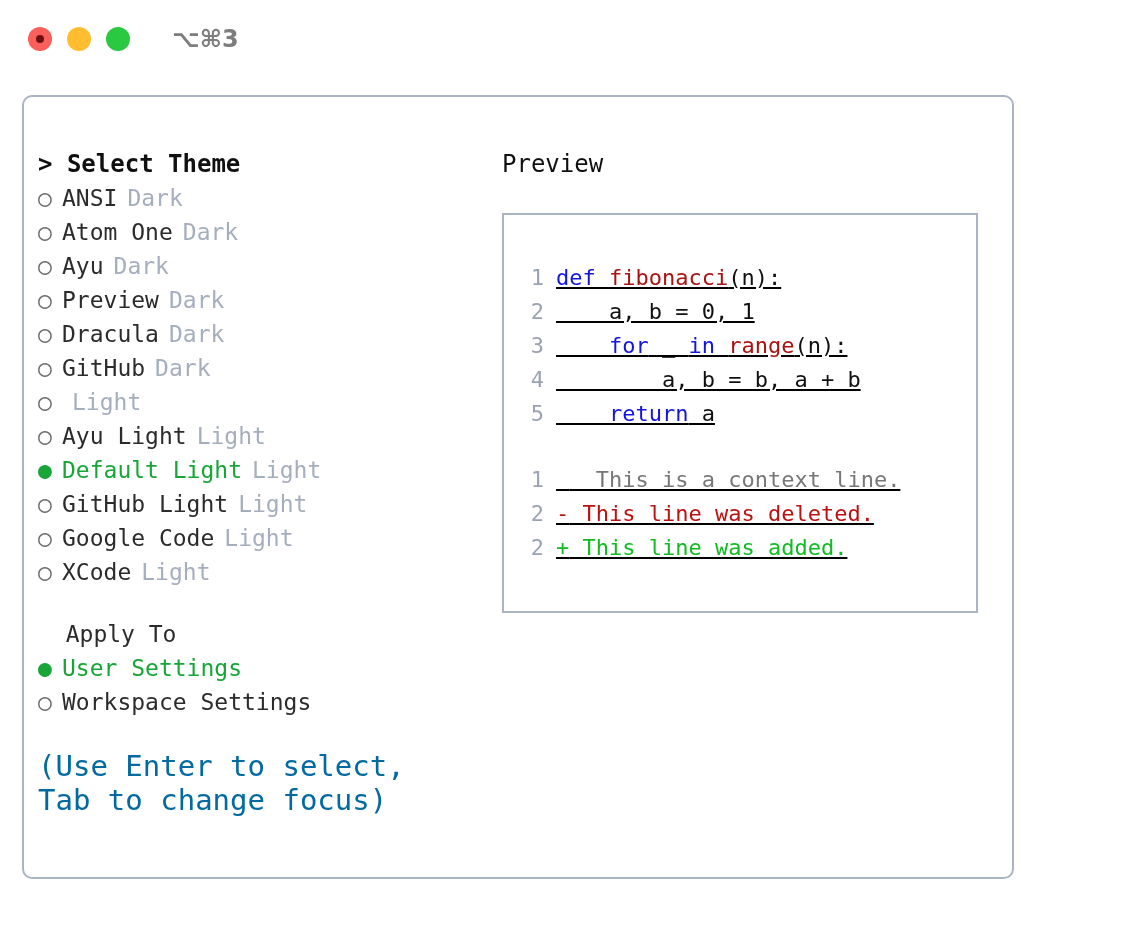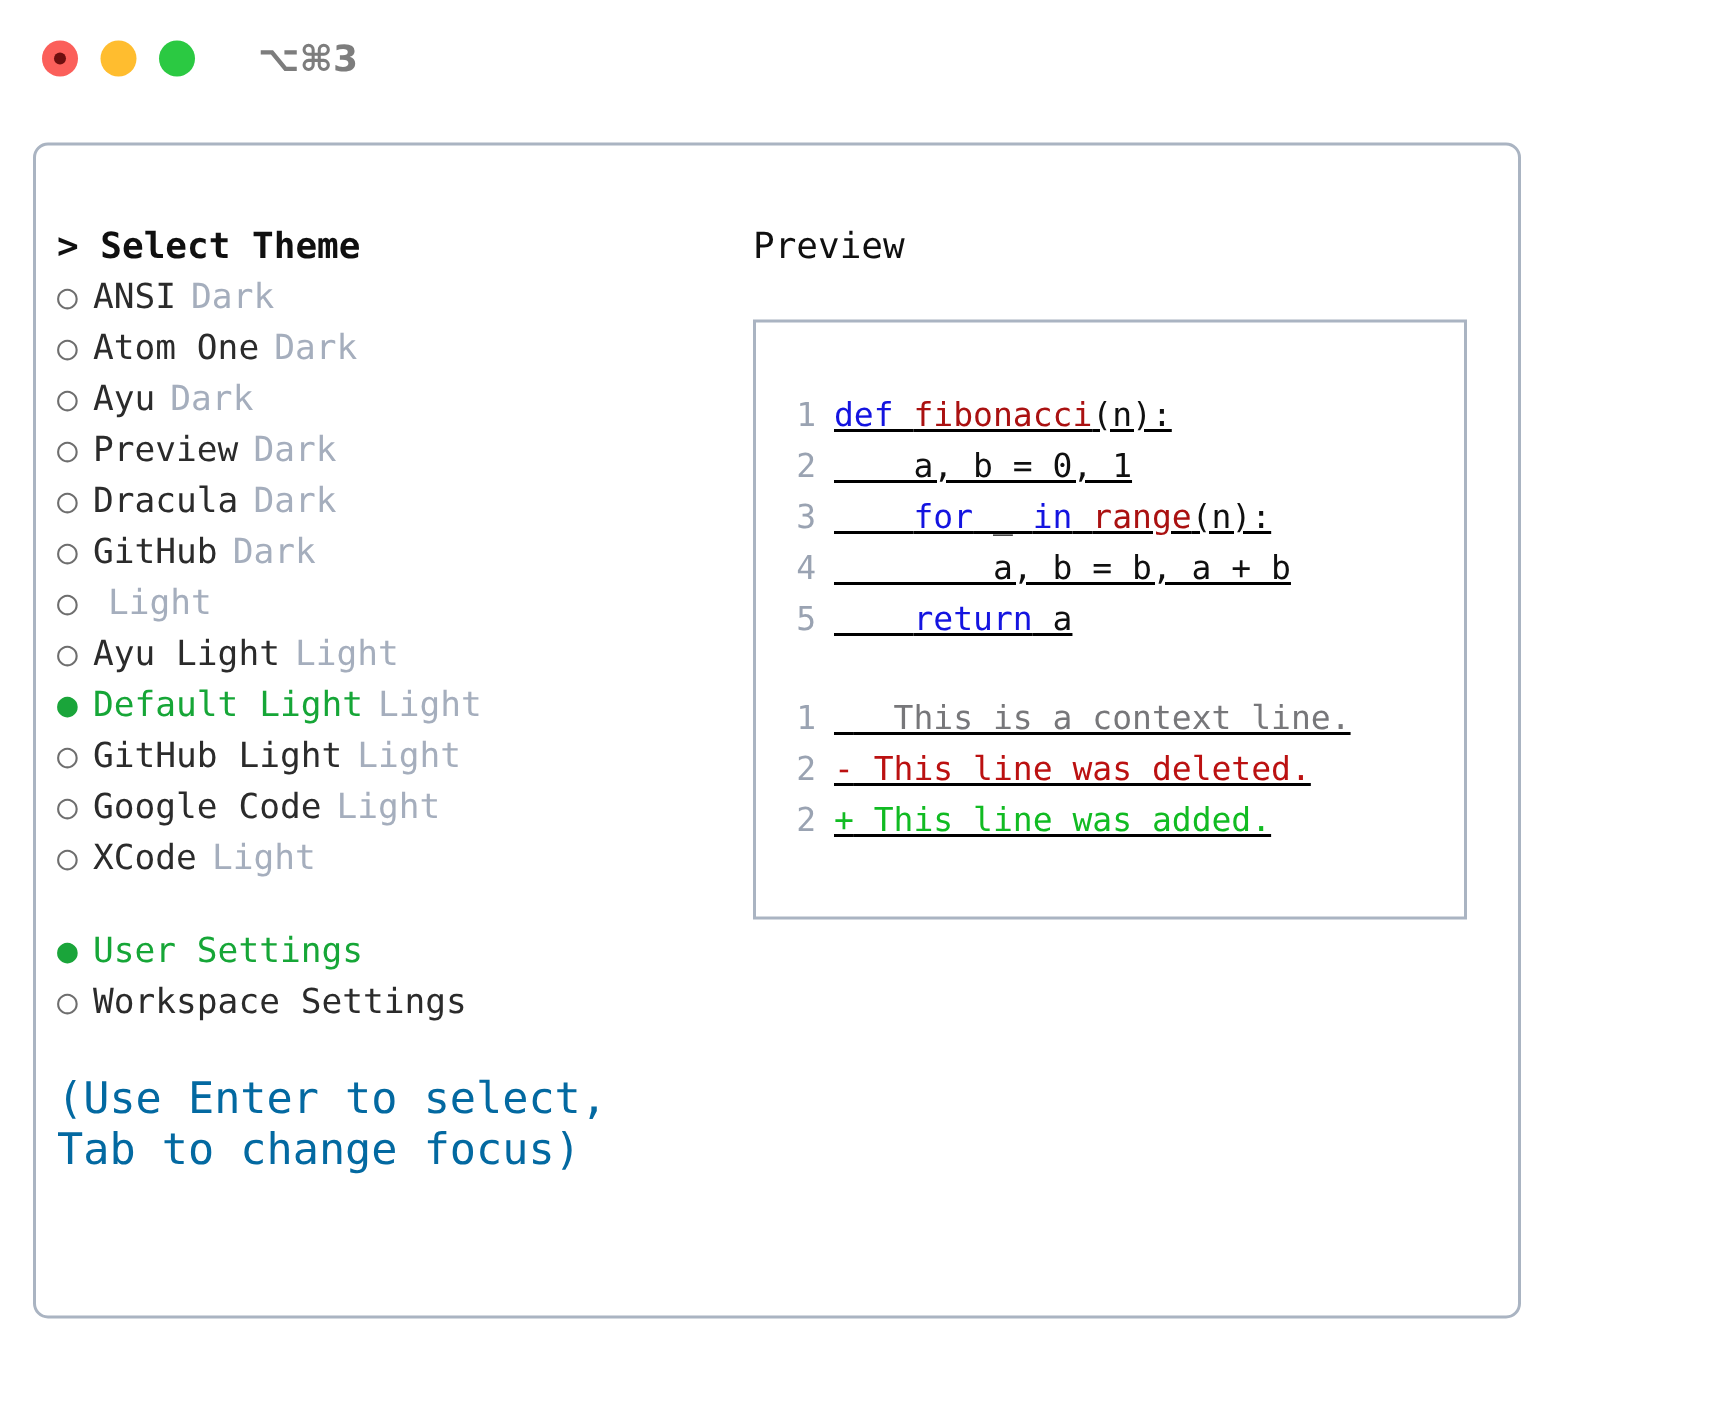--- a/index.html
+++ b/index.html
@@ -240,20 +240,21 @@
             <div class="opt-row"><span class="bullet off">○</span><span class="opt-tag">Light</span></div>
             <div class="opt-row"><span class="bullet off">○</span><span class="opt-label">Ayu Light</span><span class="opt-tag">Light</span></div>
             <div class="opt-row selected"><span class="bullet on">●</span><span class="opt-label">Default Light</span><span class="opt-tag">Light</span></div>
             <div class="opt-row"><span class="bullet off">○</span><span class="opt-label">GitHub Light</span><span class="opt-tag">Light</span></div>
             <div class="opt-row"><span class="bullet off">○</span><span class="opt-label">Google Code</span><span class="opt-tag">Light</span></div>
             <div class="opt-row"><span class="bullet off">○</span><span class="opt-label">XCode</span><span class="opt-tag">Light</span></div>
           </div>
 
         <div class="spacer-sm"></div>
 
+        <div class="group-title">  Apply To</div>
 
         <div id="apply-list">
             <div class="opt-row selected"><span class="bullet on">●</span><span class="opt-label">User Settings</span></div>
             <div class="opt-row"><span class="bullet off">○</span><span class="opt-label">Workspace Settings</span></div>
           </div>
 
         <div class="spacer-md"></div>
 
         <div class="hint">(Use Enter to select, Tab to change focus)</div>
       </div>

